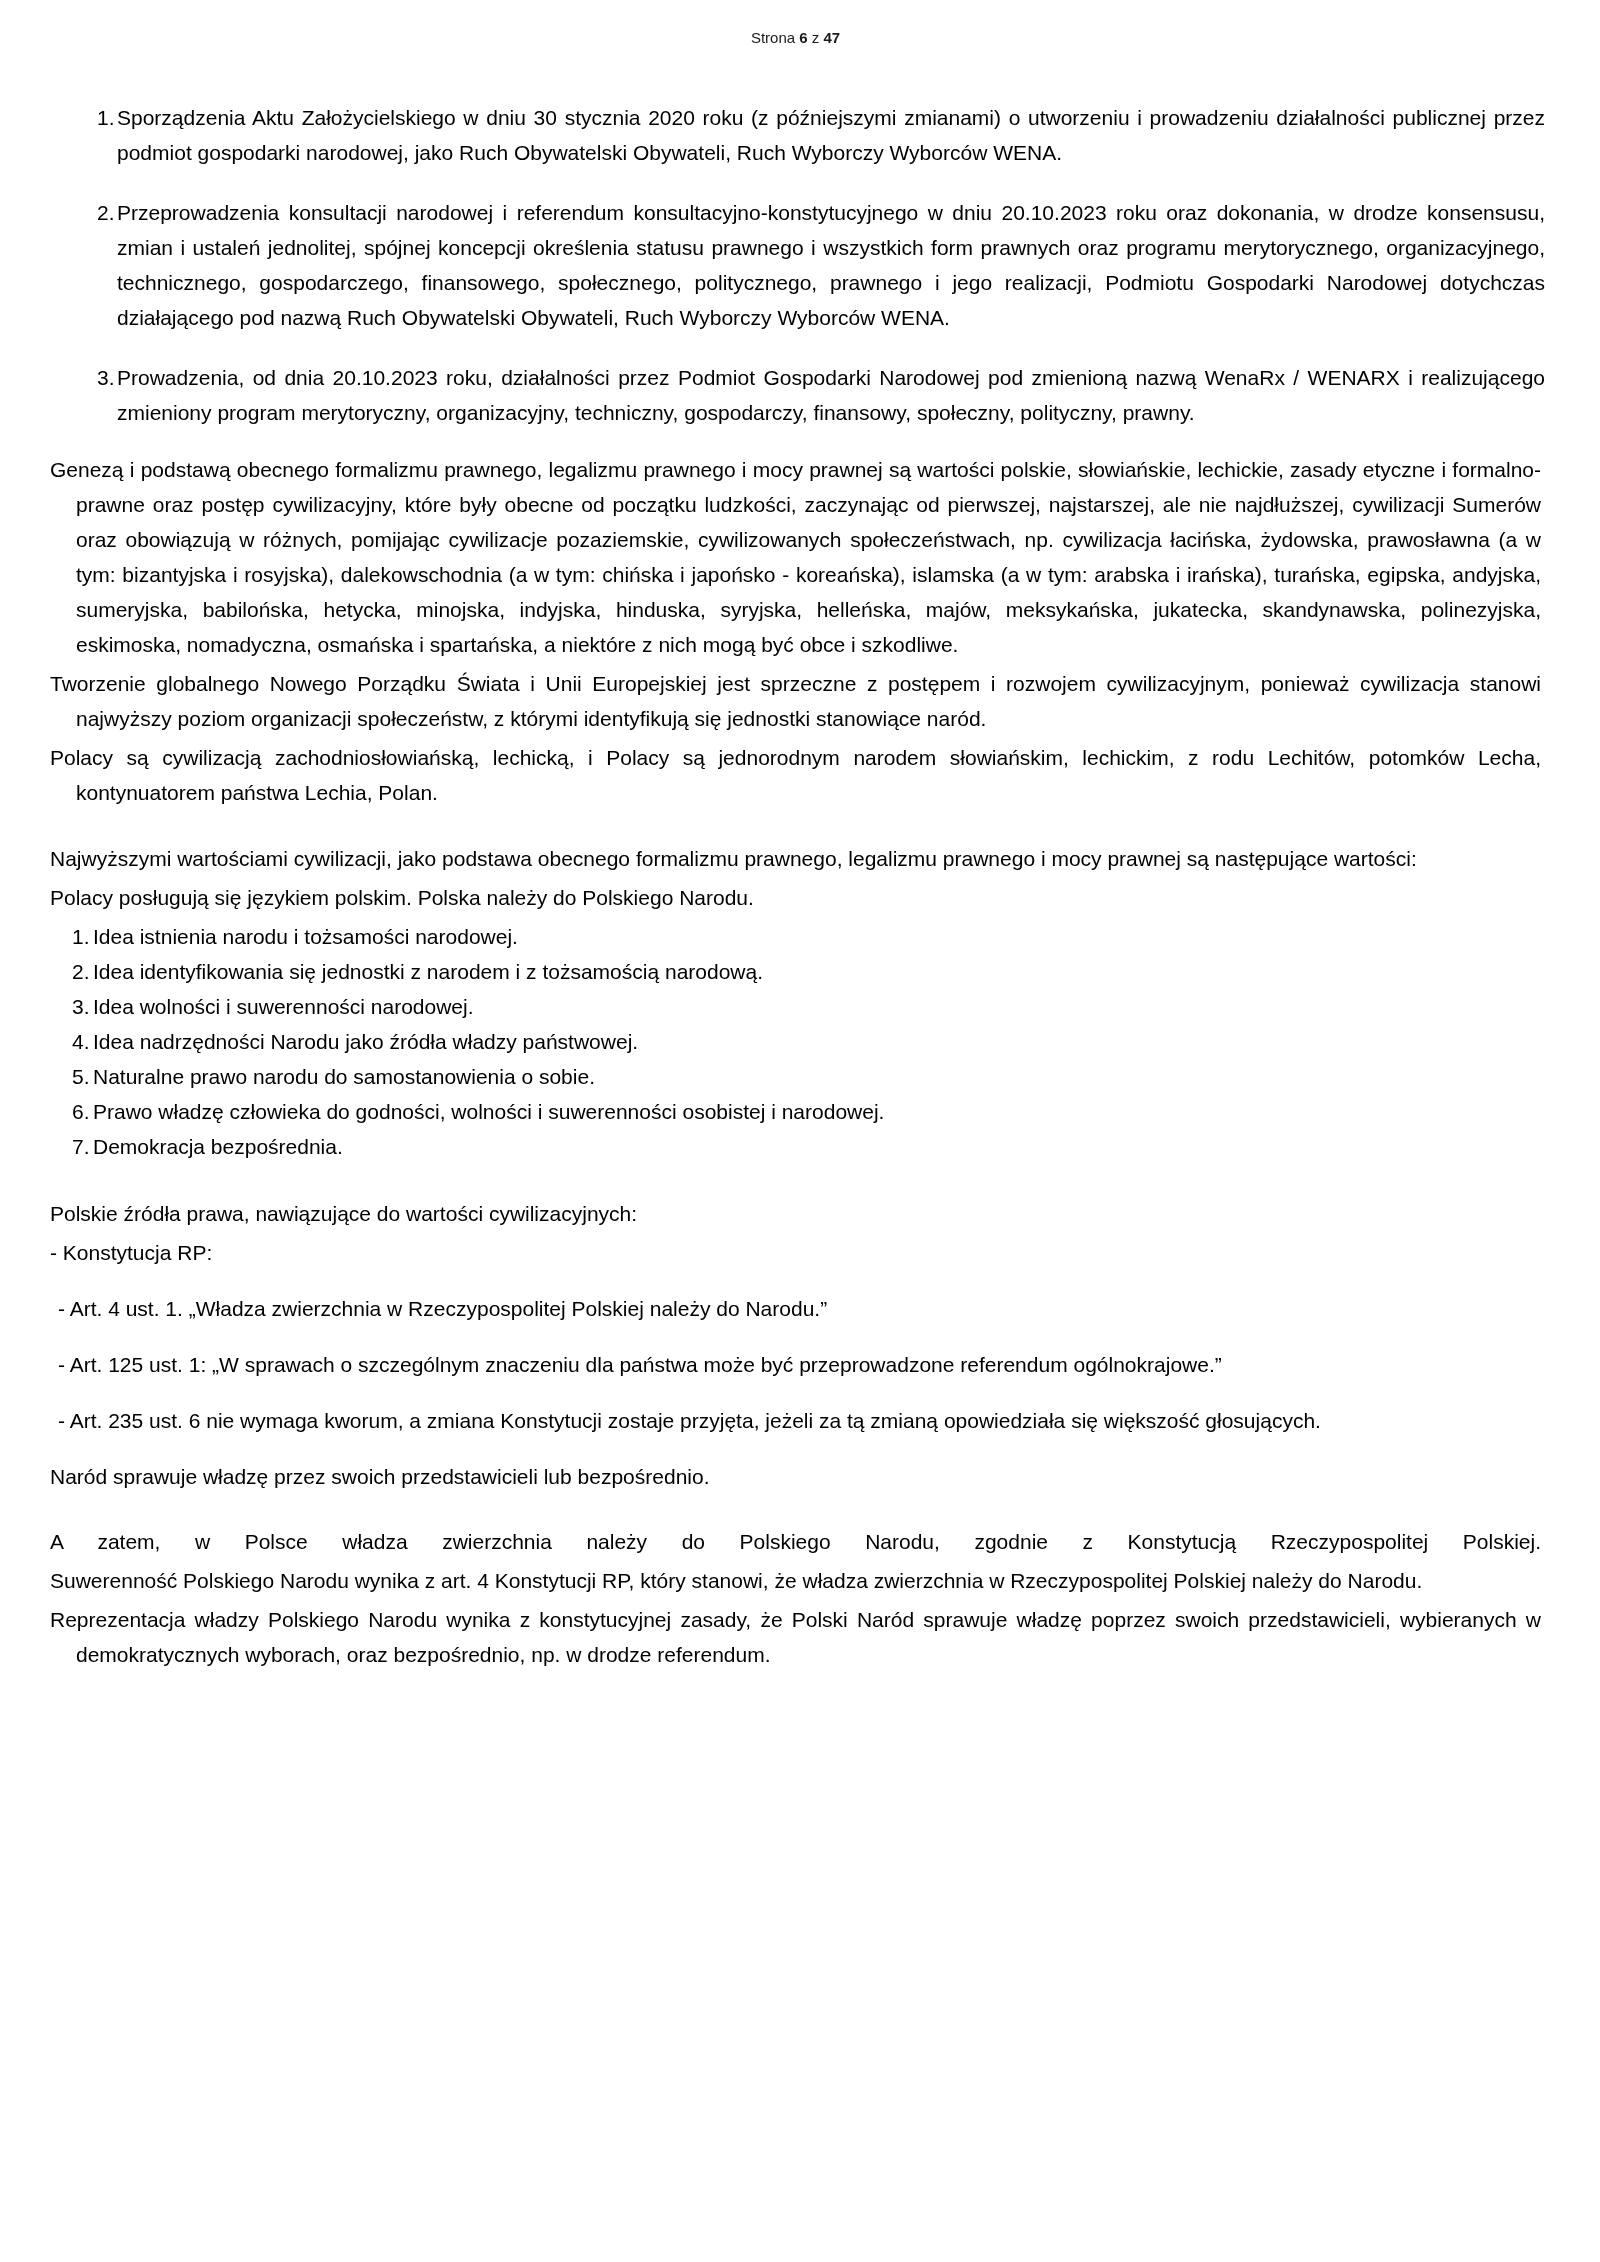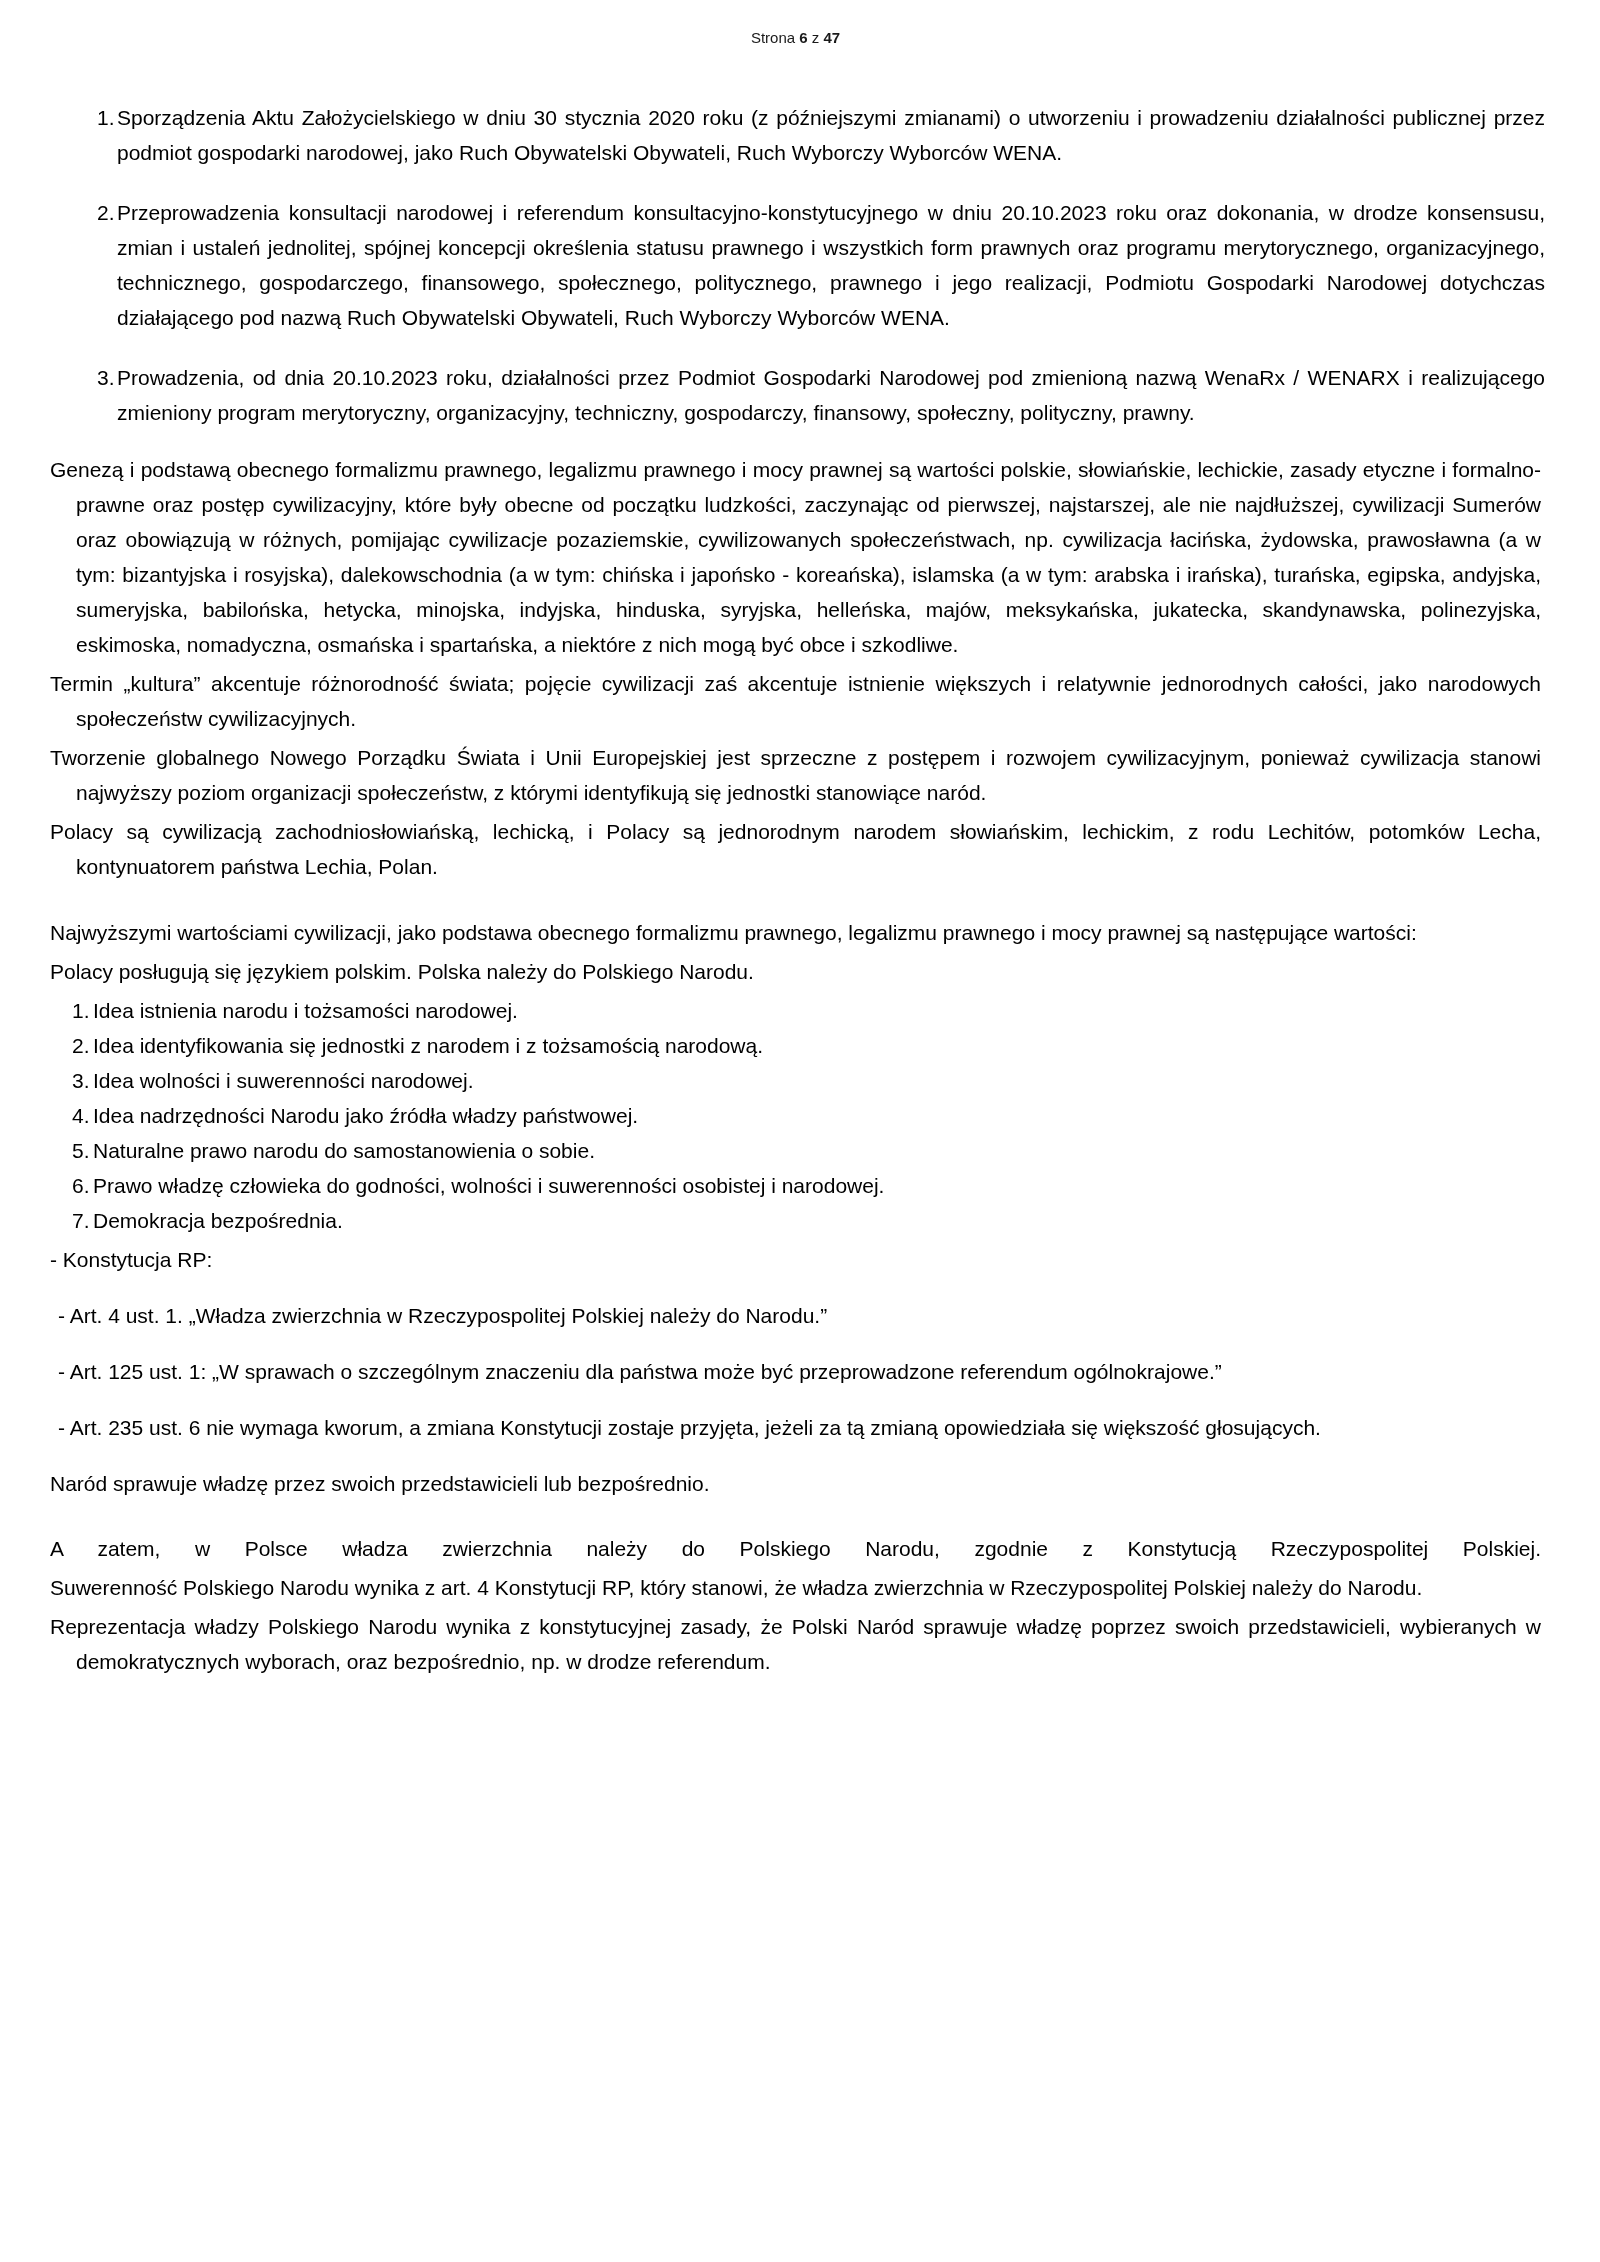--- a/index.html
+++ b/index.html
@@ -83,35 +83,35 @@
   <div class="content">
 
     <div class="top-item"><span class="num">1.</span><span>Sporządzenia Aktu Założycielskiego w dniu 30 stycznia 2020 roku (z późniejszymi zmianami) o utworzeniu i prowadzeniu działalności publicznej przez podmiot gospodarki narodowej, jako Ruch Obywatelski Obywateli, Ruch Wyborczy Wyborców WENA.</span></div>
 
     <div class="top-item"><span class="num">2.</span><span>Przeprowadzenia konsultacji narodowej i referendum konsultacyjno-konstytucyjnego w dniu 20.10.2023 roku oraz dokonania, w drodze konsensusu, zmian i ustaleń jednolitej, spójnej koncepcji określenia statusu prawnego i wszystkich form prawnych oraz programu merytorycznego, organizacyjnego, technicznego, gospodarczego, finansowego, społecznego, politycznego, prawnego i jego realizacji, Podmiotu Gospodarki Narodowej dotychczas działającego pod nazwą Ruch Obywatelski Obywateli, Ruch Wyborczy Wyborców WENA.</span></div>
 
     <div class="top-item mb22"><span class="num">3.</span><span>Prowadzenia, od dnia 20.10.2023 roku, działalności przez Podmiot Gospodarki Narodowej pod zmienioną nazwą WenaRx / WENARX i realizującego zmieniony program merytoryczny, organizacyjny, techniczny, gospodarczy, finansowy, społeczny, polityczny, prawny.</span></div>
 
     <p class="p just">Genezą i podstawą obecnego formalizmu prawnego, legalizmu prawnego i mocy prawnej są wartości polskie, słowiańskie, lechickie, zasady etyczne i formalno-prawne oraz postęp cywilizacyjny, które były obecne od początku ludzkości, zaczynając od pierwszej, najstarszej, ale nie najdłuższej, cywilizacji Sumerów oraz obowiązują w różnych, pomijając cywilizacje pozaziemskie, cywilizowanych społeczeństwach, np. cywilizacja łacińska, żydowska, prawosławna (a w tym: bizantyjska i rosyjska), dalekowschodnia (a w tym: chińska i japońsko - koreańska), islamska (a w tym: arabska i irańska), turańska, egipska, andyjska, sumeryjska, babilońska, hetycka, minojska, indyjska, hinduska, syryjska, helleńska, majów, meksykańska, jukatecka, skandynawska, polinezyjska, eskimoska, nomadyczna, osmańska i spartańska, a niektóre z nich mogą być obce i szkodliwe.</p>
 
-    <p class="p just">Termin „kultura” akcentuje różnorodność świata; pojęcie cywilizacji zaś akcentuje istnienie większych i relatywnie jednorodnych całości, jako narodowych społeczeństw cywilizacyjnych.</p>
     <p class="p just">Tworzenie globalnego Nowego Porządku Świata i Unii Europejskiej jest sprzeczne z postępem i rozwojem cywilizacyjnym, ponieważ cywilizacja stanowi najwyższy poziom organizacji społeczeństw, z którymi identyfikują się jednostki stanowiące naród.</p>
     <p class="p just">Polacy są cywilizacją zachodniosłowiańską, lechicką, i Polacy są jednorodnym narodem słowiańskim, lechickim, z rodu Lechitów, potomków Lecha, kontynuatorem państwa Lechia, Polan.</p>
     <p class="p just mt31">Najwyższymi wartościami cywilizacji, jako podstawa obecnego formalizmu prawnego, legalizmu prawnego i mocy prawnej są następujące wartości:</p>
 
     <p class="p">Polacy posługują się językiem polskim. Polska należy do Polskiego Narodu.</p>
 
     <div class="mid-item"><span class="num">1.</span><span>Idea istnienia narodu i tożsamości narodowej.</span></div>
     <div class="mid-item"><span class="num">2.</span><span>Idea identyfikowania się jednostki z narodem i z tożsamością narodową.</span></div>
     <div class="mid-item"><span class="num">3.</span><span>Idea wolności i suwerenności narodowej.</span></div>
     <div class="mid-item"><span class="num">4.</span><span>Idea nadrzędności Narodu jako źródła władzy państwowej.</span></div>
     <div class="mid-item"><span class="num">5.</span><span>Naturalne prawo narodu do samostanowienia o sobie.</span></div>
     <div class="mid-item"><span class="num">6.</span><span>Prawo władzę człowieka do godności, wolności i suwerenności osobistej i narodowej.</span></div>
     <div class="mid-item"><span class="num">7.</span><span>Demokracja bezpośrednia.</span></div>
 
+    <p class="p mt32">Polskie źródła prawa, nawiązujące do wartości cywilizacyjnych:</p>
     <p class="p">- Konstytucja RP:</p>
     <p class="dash-item">- Art. 4 ust. 1. „Władza zwierzchnia w Rzeczypospolitej Polskiej należy do Narodu.”</p>
     <p class="dash-item just">- Art. 125 ust. 1: „W sprawach o szczególnym znaczeniu dla państwa może być przeprowadzone referendum ogólnokrajowe.”</p>
     <p class="dash-item just">- Art. 235 ust. 6 nie wymaga kworum, a zmiana Konstytucji zostaje przyjęta, jeżeli za tą zmianą opowiedziała się większość głosujących.</p>
 
     <p class="p">Naród sprawuje władzę przez swoich przedstawicieli lub bezpośrednio.</p>
     <p class="p stretch mt30">A zatem, w Polsce władza zwierzchnia należy do Polskiego Narodu, zgodnie z Konstytucją Rzeczypospolitej Polskiej.</p>
     <p class="p just">Suwerenność Polskiego Narodu wynika z art. 4 Konstytucji RP, który stanowi, że władza zwierzchnia w Rzeczypospolitej Polskiej należy do Narodu.</p>
     <p class="p just">Reprezentacja władzy Polskiego Narodu wynika z konstytucyjnej zasady, że Polski Naród sprawuje władzę poprzez swoich przedstawicieli, wybieranych w demokratycznych wyborach, oraz bezpośrednio, np. w drodze referendum.</p>
 

